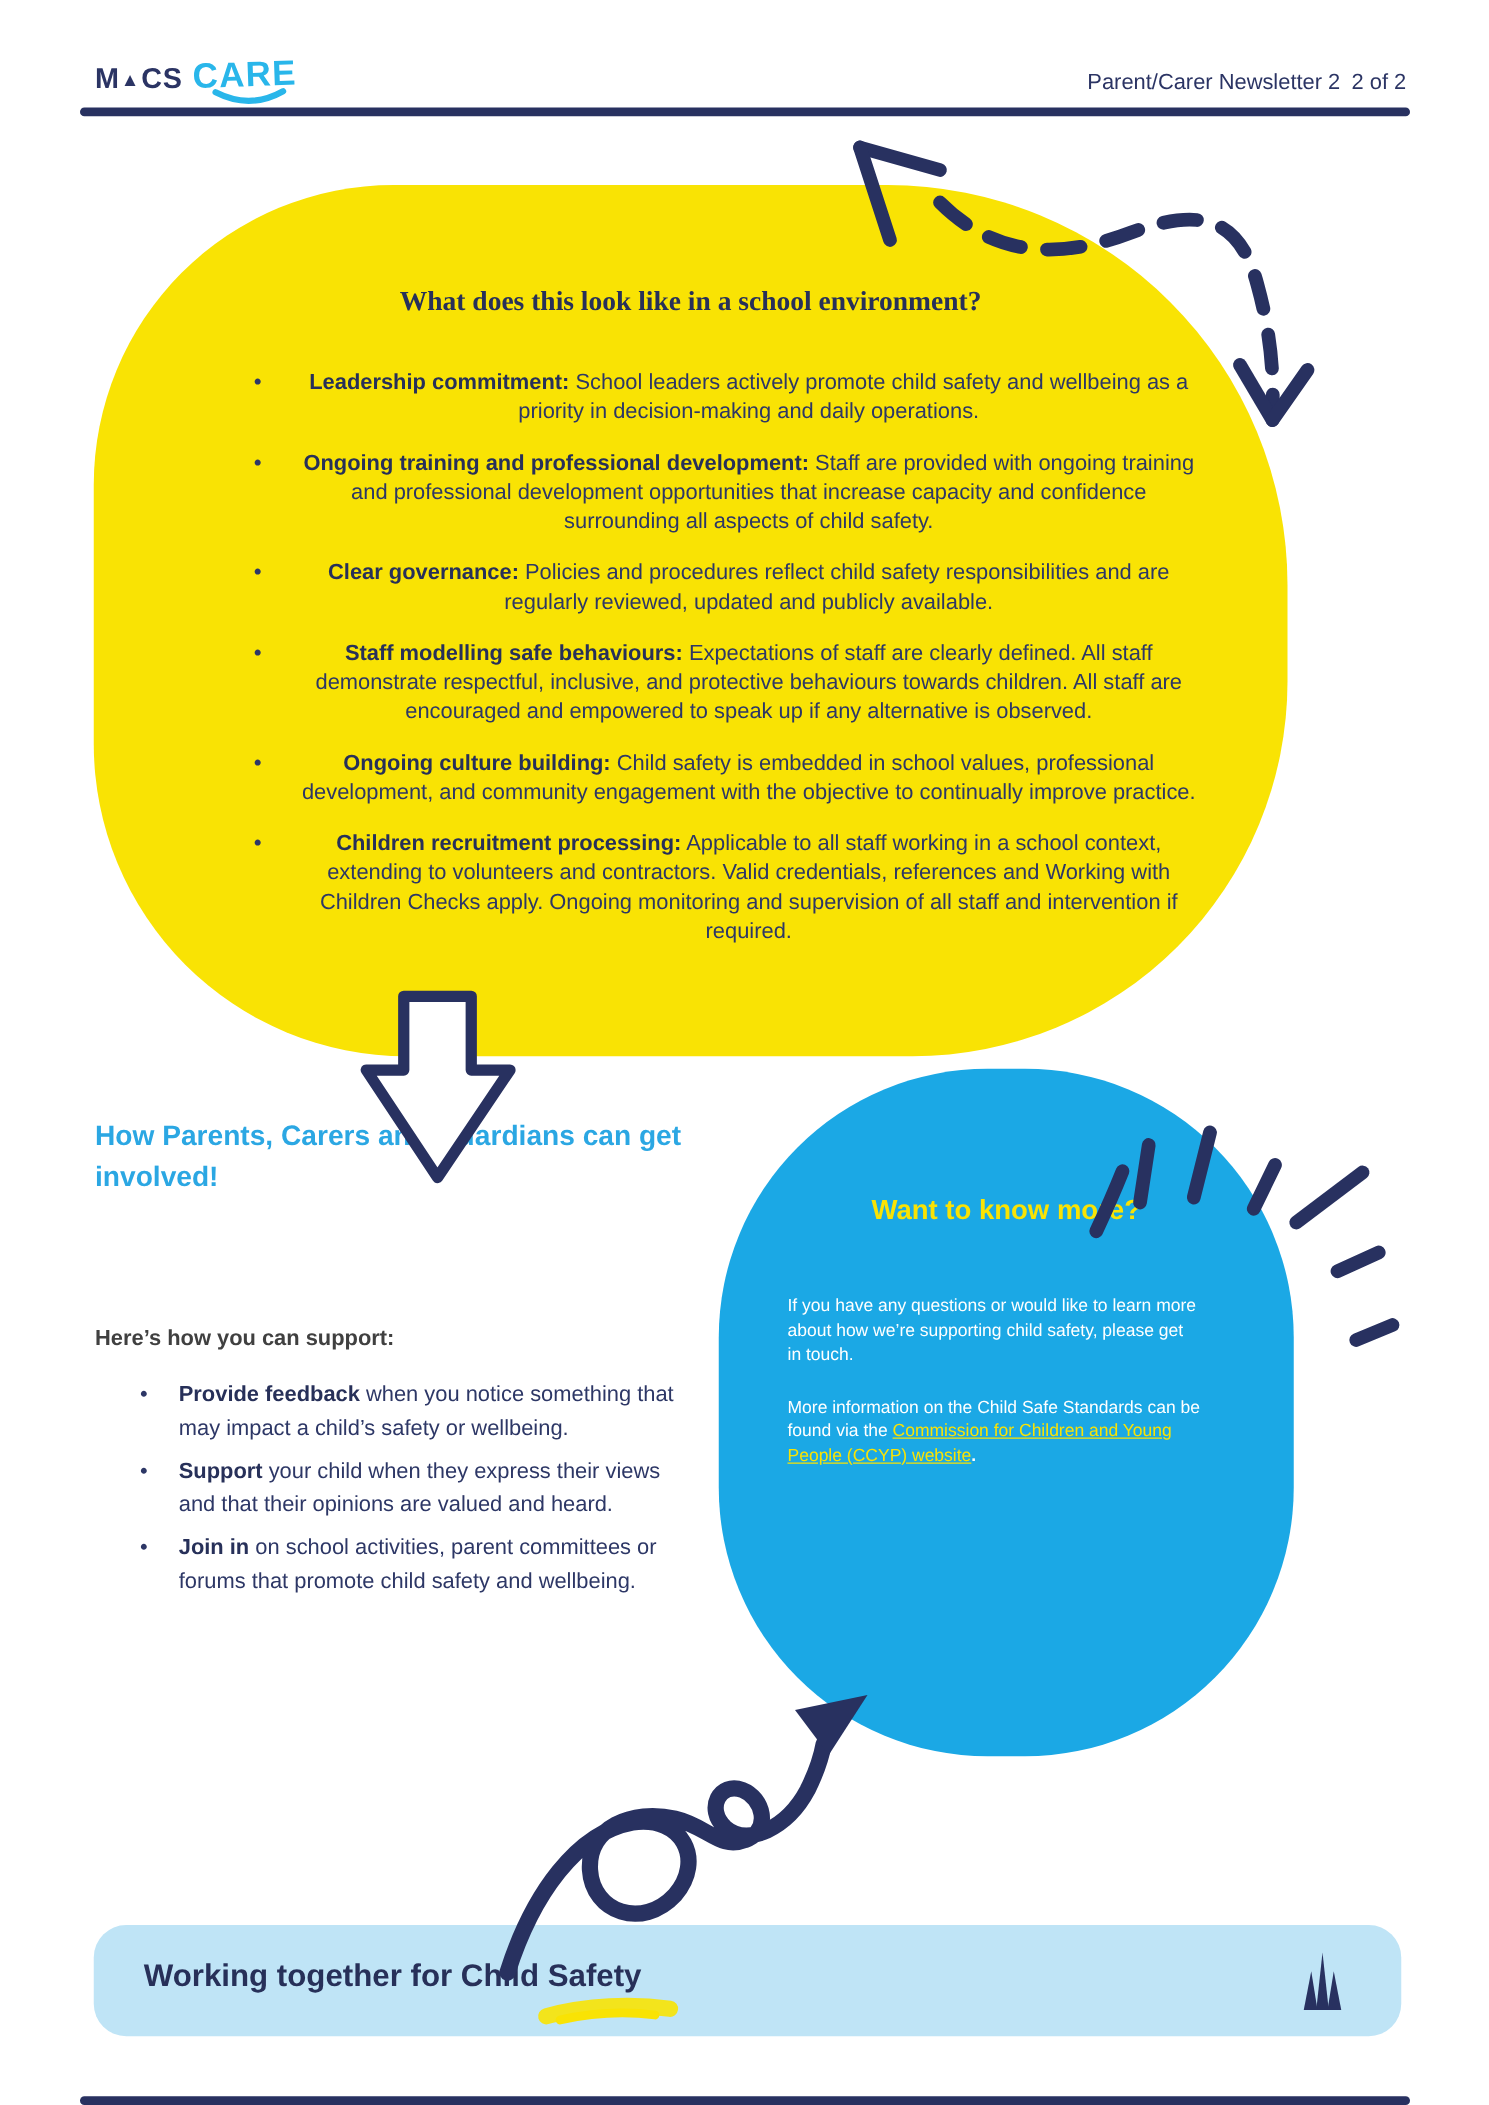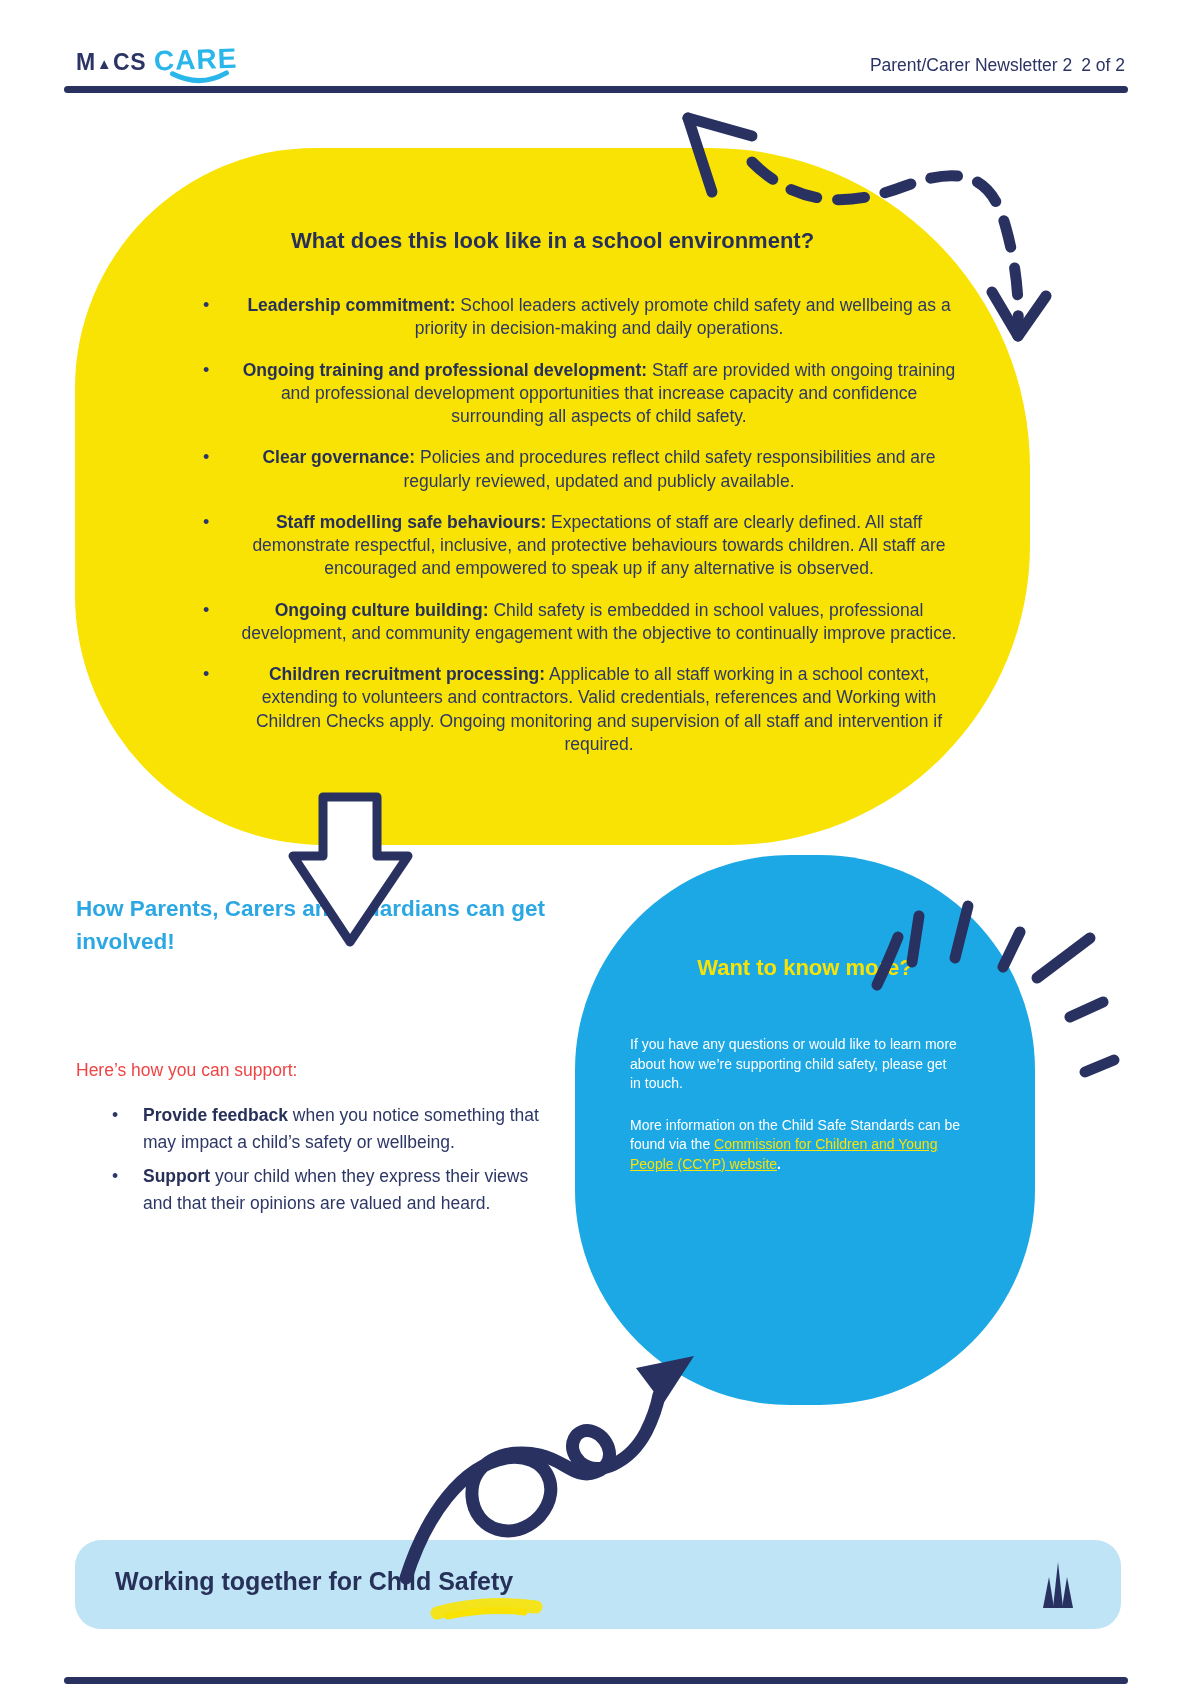--- a/index.html
+++ b/index.html
@@ -28,36 +28,36 @@
   .rule-bottom{position:absolute;left:64px;top:1677px;width:1064px;height:7px;background:#283160;border-radius:4px;}
 
   
   .yellow-blob{
     position:absolute;left:75px;top:148px;width:955px;height:697px;
     background:var(--yellow);
     border-radius:240px 320px 300px 250px;
   }
   .yellow-blob h1{
     margin:0;padding:80px 80px 0 80px;text-align:center;
-    font-size:22px;font-weight:700;color:#273059;
+    font-size:22px;font-weight:700;color:#273059;font-family:Liberation Serif, serif;
   }
   .yellow-list{
     list-style:none;margin:0;padding:0;position:absolute;left:0;top:146px;width:890px;
     font-size:17.5px;line-height:1.33;color:#2d3766;
   }
   .yellow-list li{position:relative;padding-left:158px;margin-bottom:18px;width:890px;text-align:center;}
   .yellow-list li::before{content:"\2022";position:absolute;left:128px;top:0;font-size:18px;}
   .yellow-list b{font-weight:700;color:#273059;}
 
   
   .involved-heading{
     position:absolute;left:76px;top:893px;width:470px;
     font-size:22.5px;font-weight:700;line-height:1.45;color:var(--cyan);
   }
-  .involved-intro{position:absolute;left:76px;top:1060px;font-size:17.5px;color:#ef4444;}
+  .involved-intro{position:absolute;left:76px;top:1060px;font-size:17.5px;color:#404040;font-weight:bold;}
   .involved-list{
     list-style:none;margin:0;padding:0;position:absolute;left:76px;top:1102px;width:475px;
     font-size:17.5px;line-height:1.52;color:#2d3766;
   }
   .involved-list li{position:relative;padding-left:67px;margin-bottom:8px;}
   .involved-list li::before{content:"\2022";position:absolute;left:36px;top:0;}
   .involved-list b{font-weight:700;color:#273059;}
 
   
   .blue-blob{
@@ -121,20 +121,21 @@
       <li><b>Ongoing culture building:</b><span> Child safety is embedded in school values, professional development, and community engagement with the objective to continually improve practice.</span></li>
       <li><b>Children recruitment processing:</b><span> Applicable to all staff working in a school context, extending to volunteers and contractors. Valid credentials, references and Working with Children Checks apply. Ongoing monitoring and supervision of all staff and intervention if required.</span></li>
     </ul>
   </div>
 
   <div class="involved-heading">How Parents, Carers and Guardians can get involved!</div>
   <div class="involved-intro">Here’s how you can support:</div>
   <ul class="involved-list">
     <li><b>Provide feedback</b><span> when you notice something that may impact a child’s safety or wellbeing.</span></li>
     <li><b>Support</b><span> your child when they express their views and that their opinions are valued and heard.</span></li>
+    <li><b>Join in</b><span> on school activities, parent committees or forums that promote child safety and wellbeing.</span></li>
   </ul>
 
   <div class="blue-blob">
     <h2>Want to know more?</h2>
     <div class="blue-body">
       <p>If you have any questions or would like to learn more about how we’re supporting child safety, please get in touch.</p>
       <p><span>More information on the Child Safe Standards can be found via the </span><a class="ccyp-link">Commission for Children and Young People (CCYP) website</a><span class="link-after">.</span></p>
     </div>
   </div>
 

